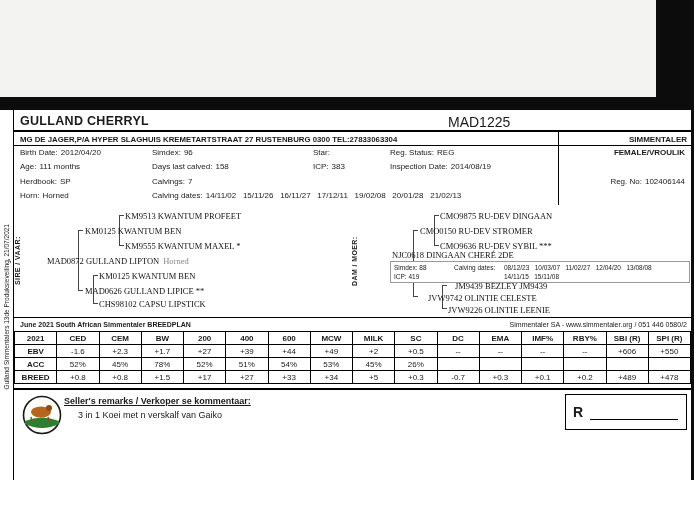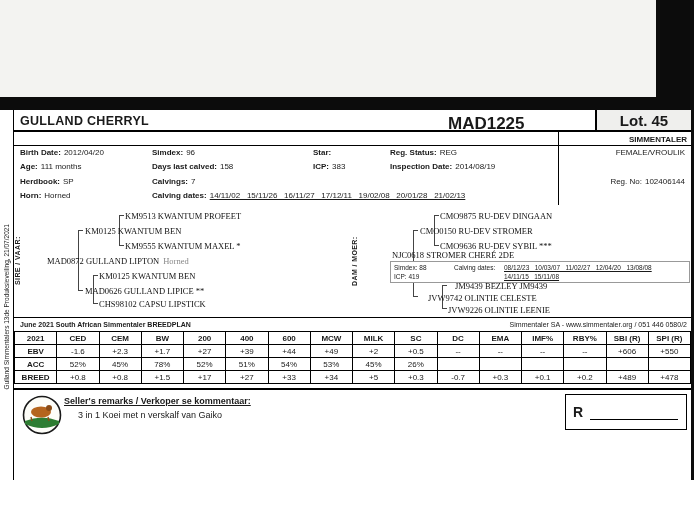--- a/index.html
+++ b/index.html
@@ -10,36 +10,36 @@
   .band{position:absolute;left:0;width:694px;background:#0c0c0c;}
   .band.top{top:97px;height:13px;}
   .band.bottom{top:504px;height:17px;}
   .card{position:absolute;left:0;top:110px;width:694px;height:394px;background:#ffffff;border-right:3px solid #0c0c0c;box-sizing:border-box;}
   .vtext{writing-mode:vertical-rl;transform:rotate(180deg);white-space:nowrap;}
   .strip{position:absolute;left:0;top:0;width:14px;height:394px;border-right:1px solid #000;box-sizing:border-box;display:flex;align-items:center;justify-content:center;}
   .strip-text{font-size:6.5px;color:#222;}
   
   .hdr{position:absolute;left:14px;top:0;width:677px;height:22px;border-bottom:2px solid #000;box-sizing:border-box;}
   .hdr .name{position:absolute;left:6px;top:4px;font-size:12.5px;font-weight:bold;letter-spacing:.3px;}
-  .hdr .aid{position:absolute;left:434px;top:4px;font-size:17px;font-weight:bold;}
+  .hdr .aid{position:absolute;left:434px;top:4px;font-size:14px;font-weight:normal;}
   .lot{position:absolute;right:0;top:0;width:94px;height:20px;border-left:2px solid #000;background:#efefed;display:flex;align-items:center;justify-content:center;font-size:15px;font-weight:bold;}
   
   .owner{position:absolute;left:14px;top:22px;width:677px;height:14px;border-bottom:1px solid #000;box-sizing:border-box;}
   .owner .otext{position:absolute;left:6px;top:3px;font-size:7.8px;font-weight:bold;}
   .owner .breed{position:absolute;right:4px;top:3px;font-size:8px;font-weight:bold;}
   .vdiv{position:absolute;left:558px;top:22px;width:1px;height:73px;background:#000;}
   
   .details{position:absolute;left:14px;top:36px;width:677px;height:59px;}
   .drow{position:absolute;left:0;width:677px;height:12px;}
   .fld{position:absolute;top:0;white-space:nowrap;font-size:8px;}
-  .fld .lbl{font-weight:bold;}
+  .fld .lbl{font-weight:normal;}
   .fld .val{margin-left:3px;text-align:right;}
   .fr{right:6px;}
-  .sexv{font-weight:normal;}
-  .dates{white-space:pre;text-decoration:underline;}
+  .sexv{font-weight:bold;}
+  .dates{white-space:pre;}
   
   .pedigree{position:absolute;left:14px;top:95px;width:677px;height:112px;}
   .ped-label{position:absolute;font-size:7px;font-weight:bold;letter-spacing:.4px;height:100px;text-align:center;}
   .ped-entry{position:absolute;font-size:8.5px;white-space:nowrap;color:#111;font-family:Liberation Serif, serif;}
   .muted{color:#888;margin-left:4px;}
   .pline{position:absolute;background:#444;}
   .ped-box{position:absolute;width:300px;height:22px;border:1px solid #999;background:#fff;z-index:2;font-size:6.5px;padding:1px 3px;box-sizing:border-box;display:flex;flex-direction:column;justify-content:space-around;}
   .pb-row{display:flex;}
   .pb-c1{width:60px;}
   .pb-c2{width:50px;}
@@ -71,24 +71,24 @@
 
   <div class="card">
 
     <div class="strip">
       <span class="vtext strip-text">Gulland Simmentalers 13de Produksieveiling, 21/07/2021</span>
     </div>
 
     <div class="hdr">
       <span class="name">GULLAND CHERRYL</span>
       <span class="aid">MAD1225</span>
-      <div class="lot">Lot. 45</div>
     </div>
 
     <div class="owner">
+      <span class="otext">MG DE JAGER,P/A HYPER SLAGHUIS KREMETARTSTRAAT 27 RUSTENBURG 0300 TEL:27833063304</span>
       <span class="breed">SIMMENTALER</span>
     </div>
     <div class="vdiv"></div>
 
     <div class="details">
       <div class="drow" style="top:2px">
         <div class="fld" style="left:6px"><span class="lbl">Birth Date:</span><span class="val">2012/04/20</span></div>
         <div class="fld" style="left:138px"><span class="lbl">Simdex:</span><span class="val">96</span></div>
         <div class="fld" style="left:299px"><span class="lbl">Star:</span><span class="val"></span></div>
         <div class="fld" style="left:376px"><span class="lbl">Reg. Status:</span><span class="val">REG</span></div>
@@ -139,21 +139,21 @@
       <div class="ped-entry" style="left:71px;top:21px">KM0125 KWANTUM BEN</div>
       <div class="ped-entry" style="left:111px;top:36px">KM9555 KWANTUM MAXEL *</div>
       <div class="ped-entry" style="left:33px;top:51px"><span>MAD0872 GULLAND LIPTON</span><span class="muted">Horned</span></div>
       <div class="ped-entry" style="left:85px;top:66px">KM0125 KWANTUM BEN</div>
       <div class="ped-entry" style="left:71px;top:81px">MAD0626 GULLAND LIPICE **</div>
       <div class="ped-entry" style="left:85px;top:94px">CHS98102 CAPSU LIPSTICK</div>
 
       <div class="ped-entry" style="left:426px;top:6px">CMO9875 RU-DEV DINGAAN</div>
       <div class="ped-entry" style="left:406px;top:21px">CMO0150 RU-DEV STROMER</div>
       <div class="ped-entry" style="left:426px;top:36px">CMO9636 RU-DEV SYBIL ***</div>
-      <div class="ped-entry" style="left:378px;top:45px">NJC0618 STROMER CHERÉ 2DE</div>
+      <div class="ped-entry" style="left:378px;top:45px">NJC0618 DINGAAN CHERÉ 2DE</div>
 
       <div class="ped-box" style="left:376px;top:56px">
         <div class="pb-row">
           <span class="pb-c1"><span>Simdex:</span> <span>88</span></span>
           <span class="pb-c2">Calving dates:</span>
           <span class="dates">08/12/23   10/03/07   11/02/27   12/04/20   13/08/08</span>
         </div>
         <div class="pb-row">
           <span class="pb-c1"><span>ICP:</span> <span>419</span></span>
           <span class="pb-c2"></span>

